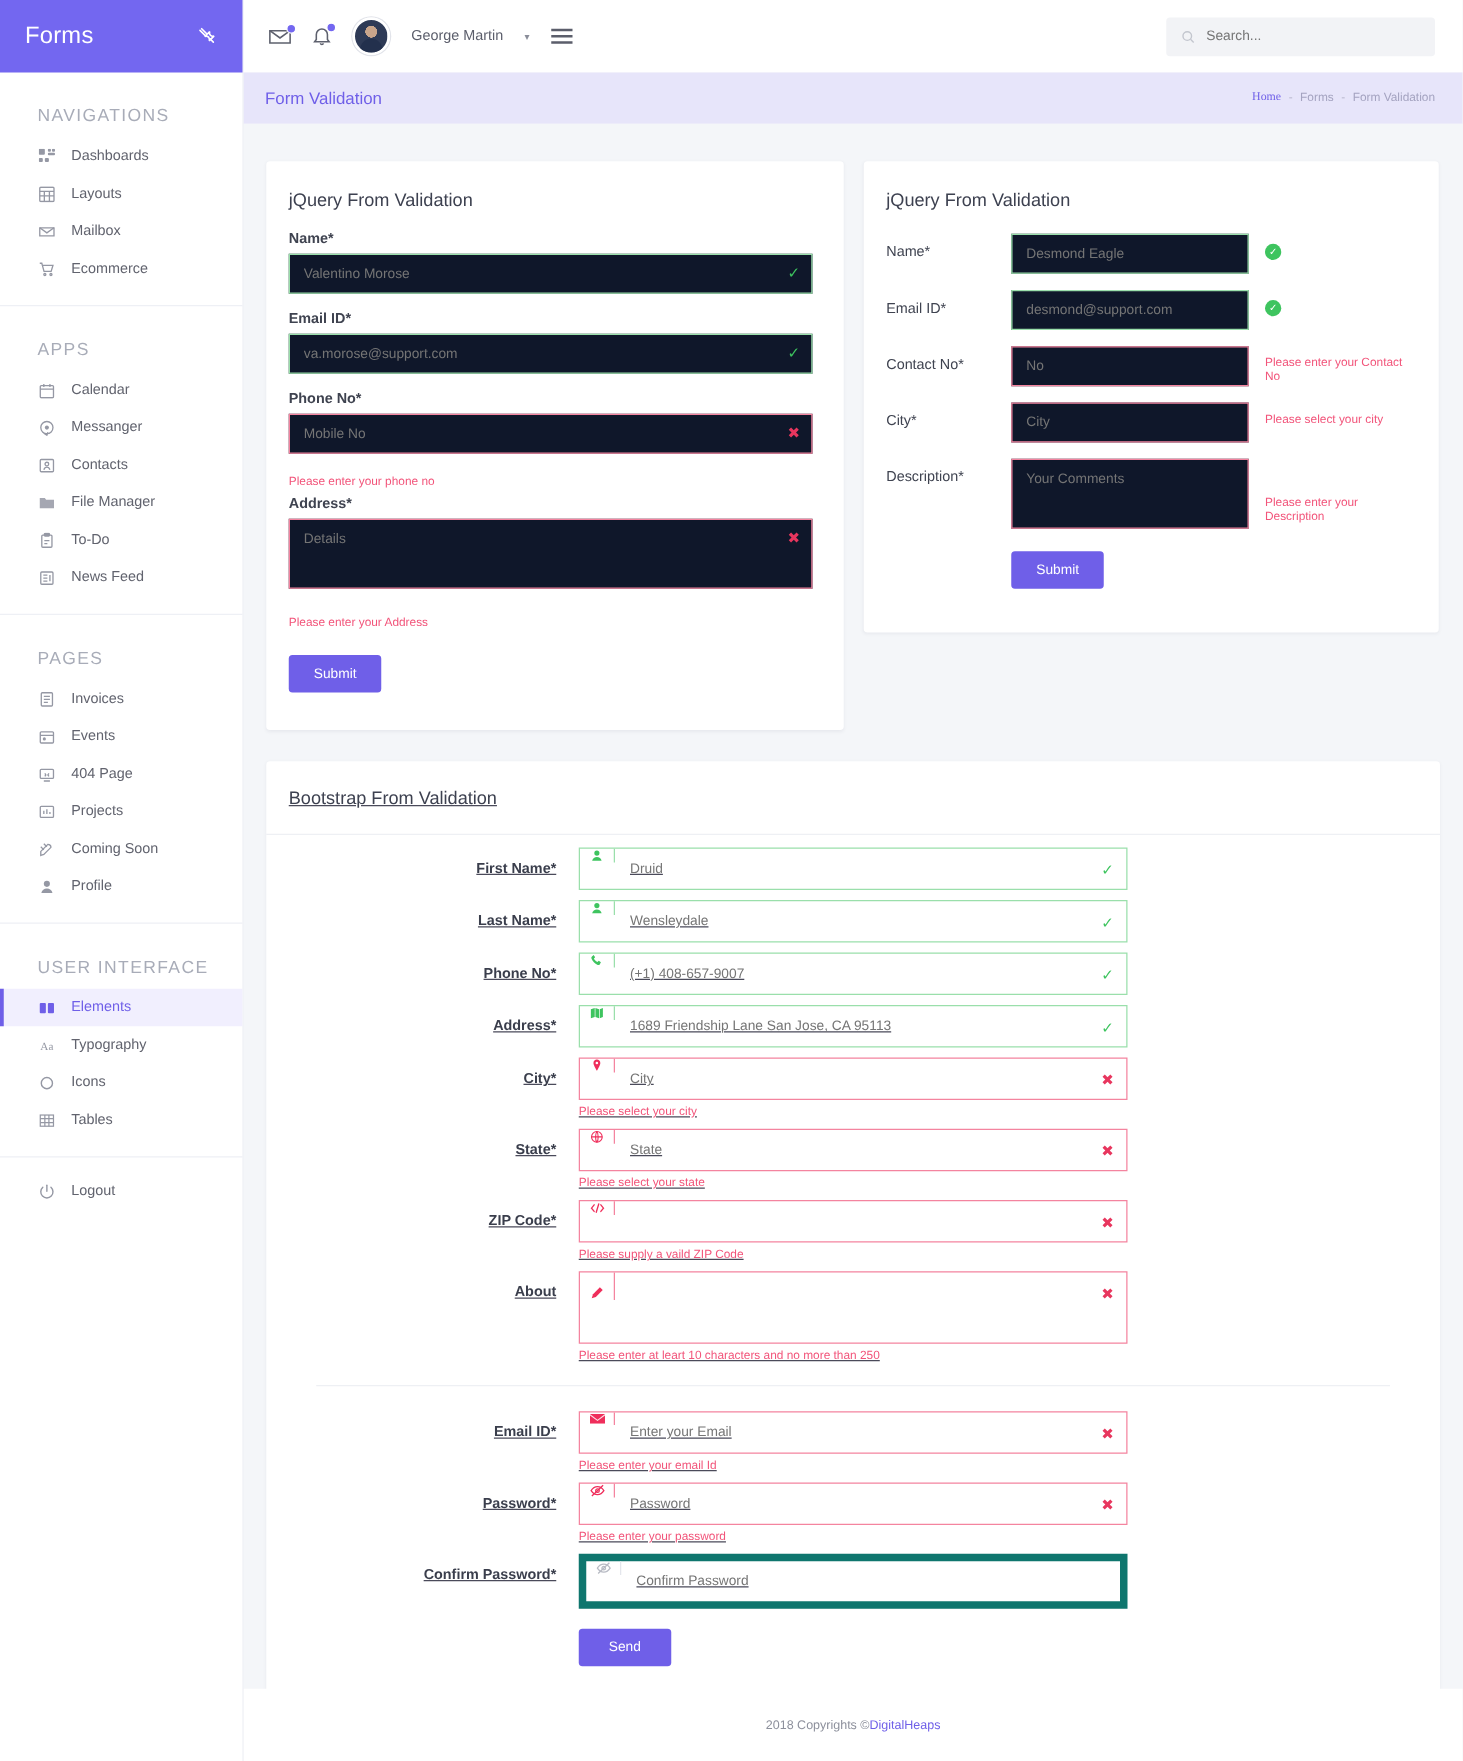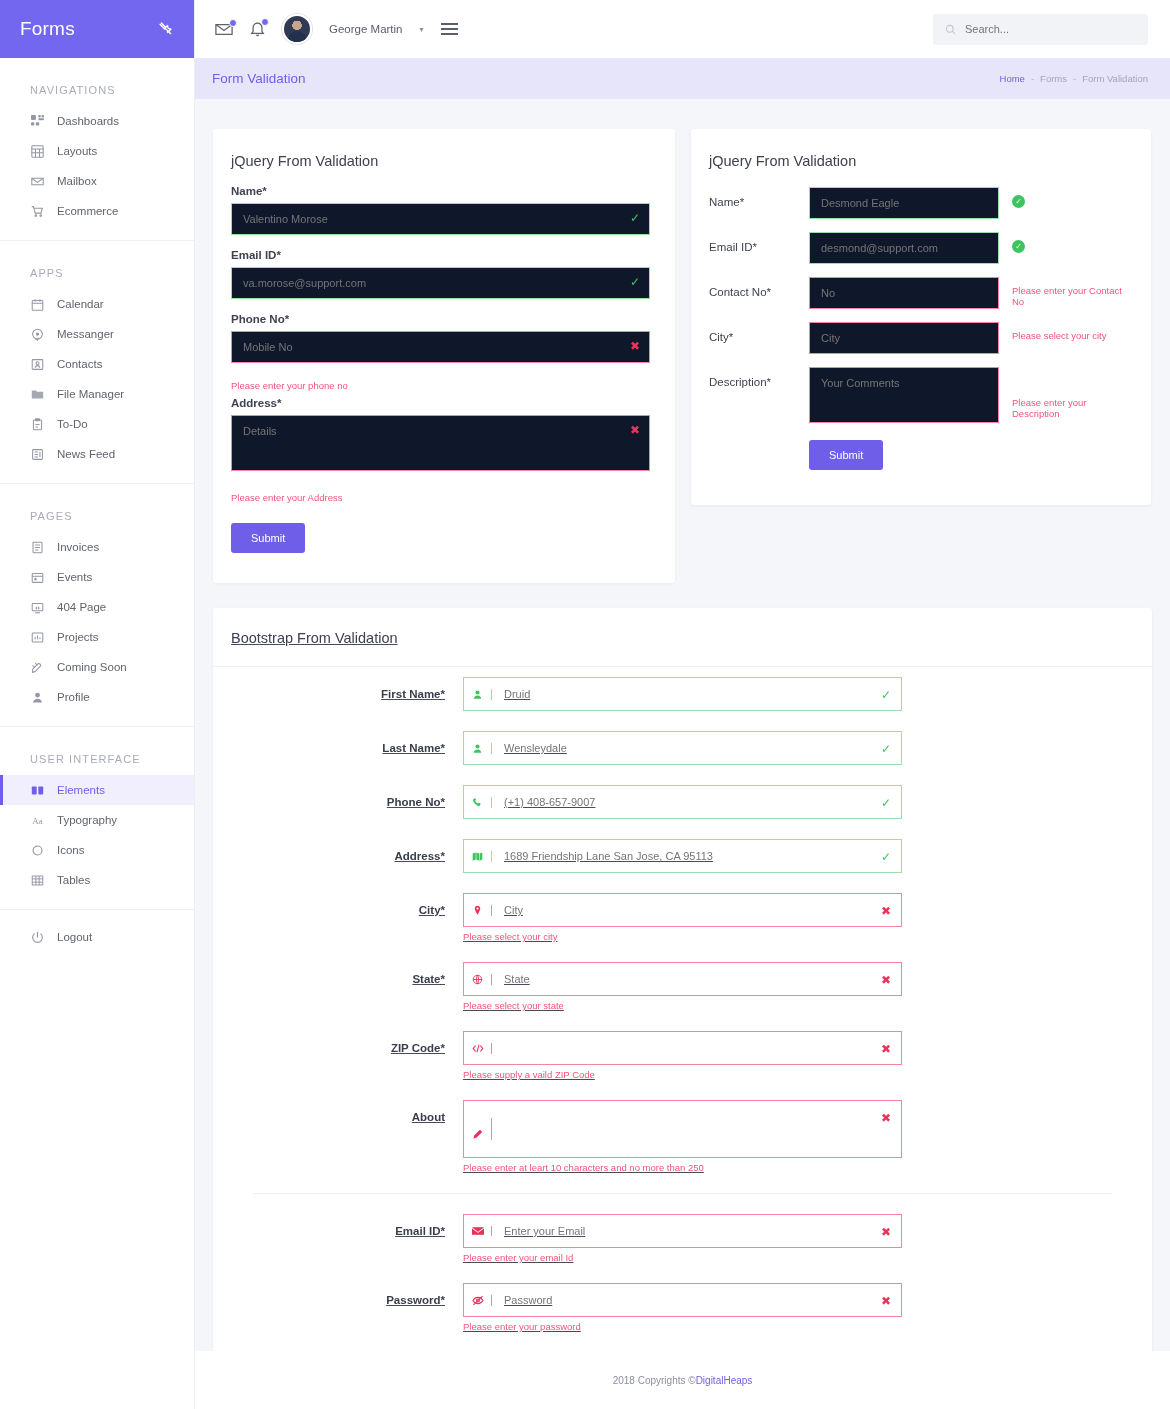--- a/index.html
+++ b/index.html
@@ -21,21 +21,21 @@
   #brand {
     height: 58px; background: #7367f0;
     display: flex; align-items: center; justify-content: space-between;
     padding: 0 20px;
   }
   #brand .brand-text {
     color: #fff; font-size: 19px; letter-spacing: .2px;
   }
   #brand .brand-tool { color: #fff; font-size: 15px; }
   .nav-section-title {
-    font-size: 11px; letter-spacing: 1.1px; color: #a8acb8;
+    font-size: 14px; letter-spacing: 1.1px; color: #a8acb8;
     padding: 26px 0 10px 30px; text-transform: uppercase;
   }
   .nav-group { border-bottom: 1px solid #eef0f5; padding-bottom: 14px; }
   .nav-group.last { border-bottom: none; }
   .nav-item {
     display: flex; align-items: center; gap: 13px;
     padding: 8px 0 8px 30px; font-size: 11.5px; color: #61636e;
     position: relative; cursor: pointer;
   }
   .nav-item .ico {
@@ -88,21 +88,21 @@
   #hamburger { display: flex; flex-direction: column; gap: 3px; cursor: pointer; }
   #hamburger i { display: block; width: 17px; height: 2px; background: #5b5e6b; }
   
   #crumbbar {
     position: absolute; left: 195px; top: 58px; width: 975px; height: 41px;
     background: #e7e5fa; display: flex; align-items: center;
     justify-content: space-between; padding: 0 22px 0 17px;
   }
   #page-title { color: #6f5fe8; font-size: 13.5px; }
   #crumbs { font-size: 9.5px; color: #a4a3c0; display: flex; gap: 6px; }
-  #crumbs .home { color: #6f5fe8; }
+  #crumbs .home { color: #6f5fe8; font-family: Liberation Serif, serif; }
   #crumbs .sep { color: #b7b6cc; }
   
   #main {
     position: absolute; left: 195px; top: 99px; width: 975px; height: 1252px;
     background: #f4f6f9; padding: 30px 18px 0 18px;
   }
   .card { background: #fff; border-radius: 3px; box-shadow: 0 1px 3px rgba(30,40,70,.06); }
   .card-title { font-size: 14.5px; color: #3d4150; font-weight: normal; }
   #row1 { display: flex; gap: 16px; align-items: flex-start; }
   #card-jq-left { width: 462px; padding: 24px 25px 30px 18px; }
@@ -138,27 +138,27 @@
   .badge-ok {
     width: 13px; height: 13px; border-radius: 50%; background: #3ec45f; color: #fff;
     font-size: 8px; display: inline-flex; align-items: center; justify-content: center;
     margin-top: 2px;
   }
   .hstatus .err { margin: 0; }
   
   #card-bootstrap { margin-top: 25px; padding: 22px 0 0 0; width: 939px; text-decoration: underline; }
   #bs-title { padding: 0 20px 20px 18px; }
   #bs-body { padding: 10px 40px 0 40px; }
-  .brow { display: flex; align-items: flex-start; margin-bottom: 20px; }
+  .brow { display: flex; align-items: flex-start; margin-bottom: 8px; }
   .brow .blabel {
     width: 210px; flex: 0 0 210px; text-align: right; padding-right: 18px;
     font-size: 11.5px; color: #3a3e4c; font-weight: bold; padding-top: 11px;
   }
   .bctrl { flex: 1; max-width: 439px; position: relative; }
-  .igroup { display: flex; align-items: center; position: relative; }
+  .igroup { display: flex; align-items: flex-start; position: relative; }
   .iaddon {
     width: 28px; flex: 0 0 28px; display: flex; align-items: center; justify-content: center;
     font-size: 11px;
   }
   .igroup.ok { border: 1px solid #9adfab; }
   .igroup.bad { border: 1px solid #f4849f; }
   .igroup.neutral { border: 6px solid #0f766e; }
   .igroup.ok .iaddon { color: #3ec45f; border-right: 1px solid #9adfab; }
   .igroup.bad .iaddon { color: #ef2e5b; border-right: 1px solid #f4849f; }
   .igroup.neutral .iaddon { color: #b8bbc4; border-right: 1px solid #e4e6ec; }

